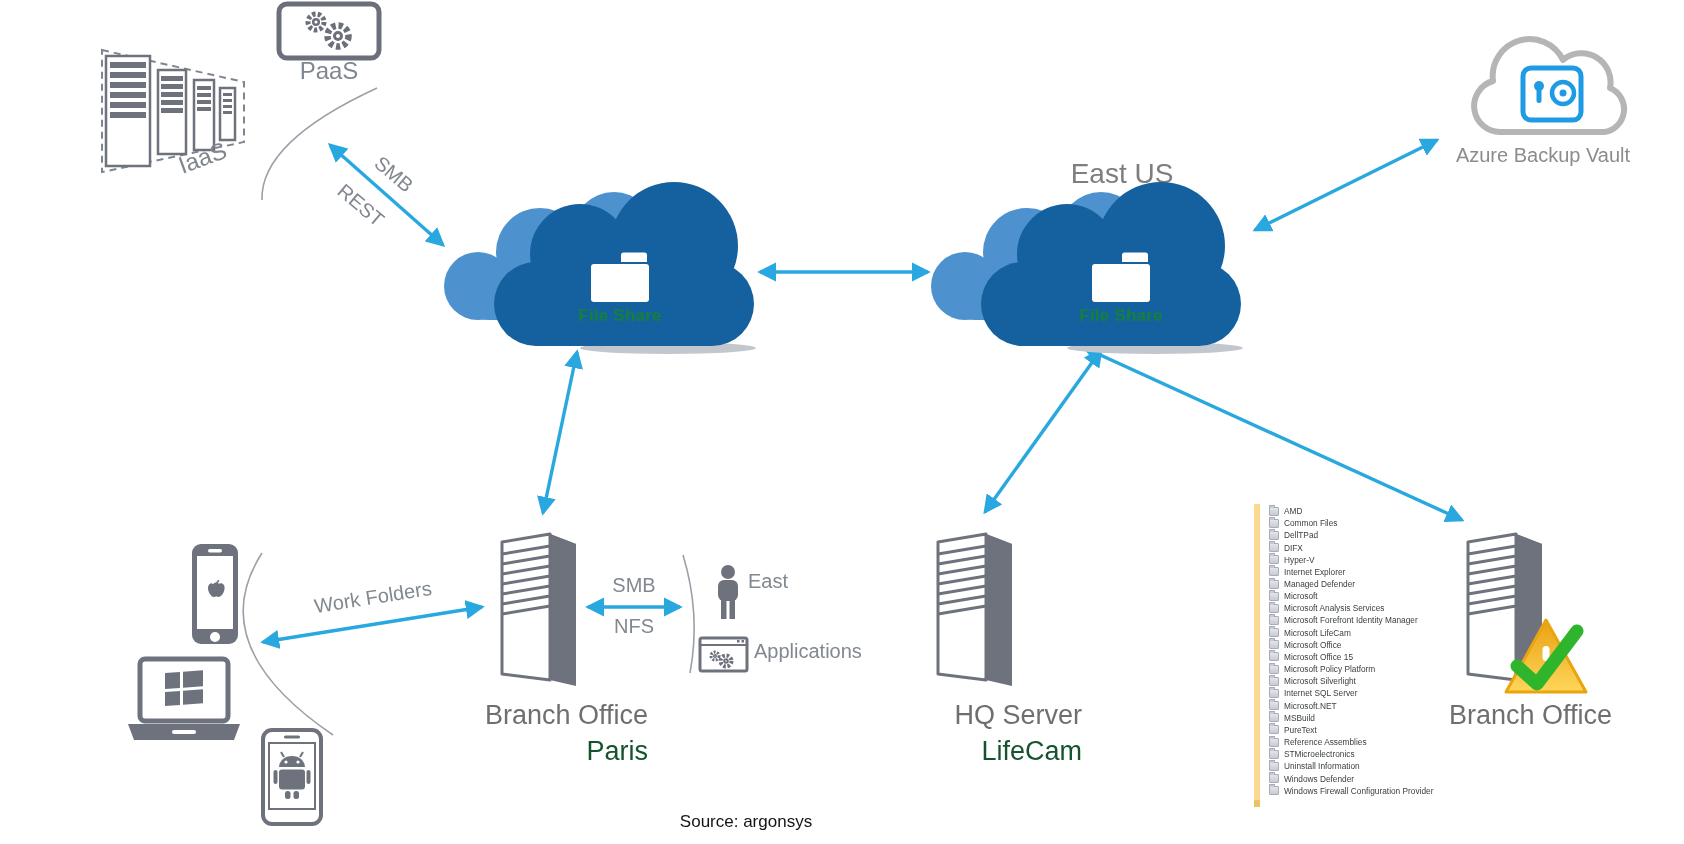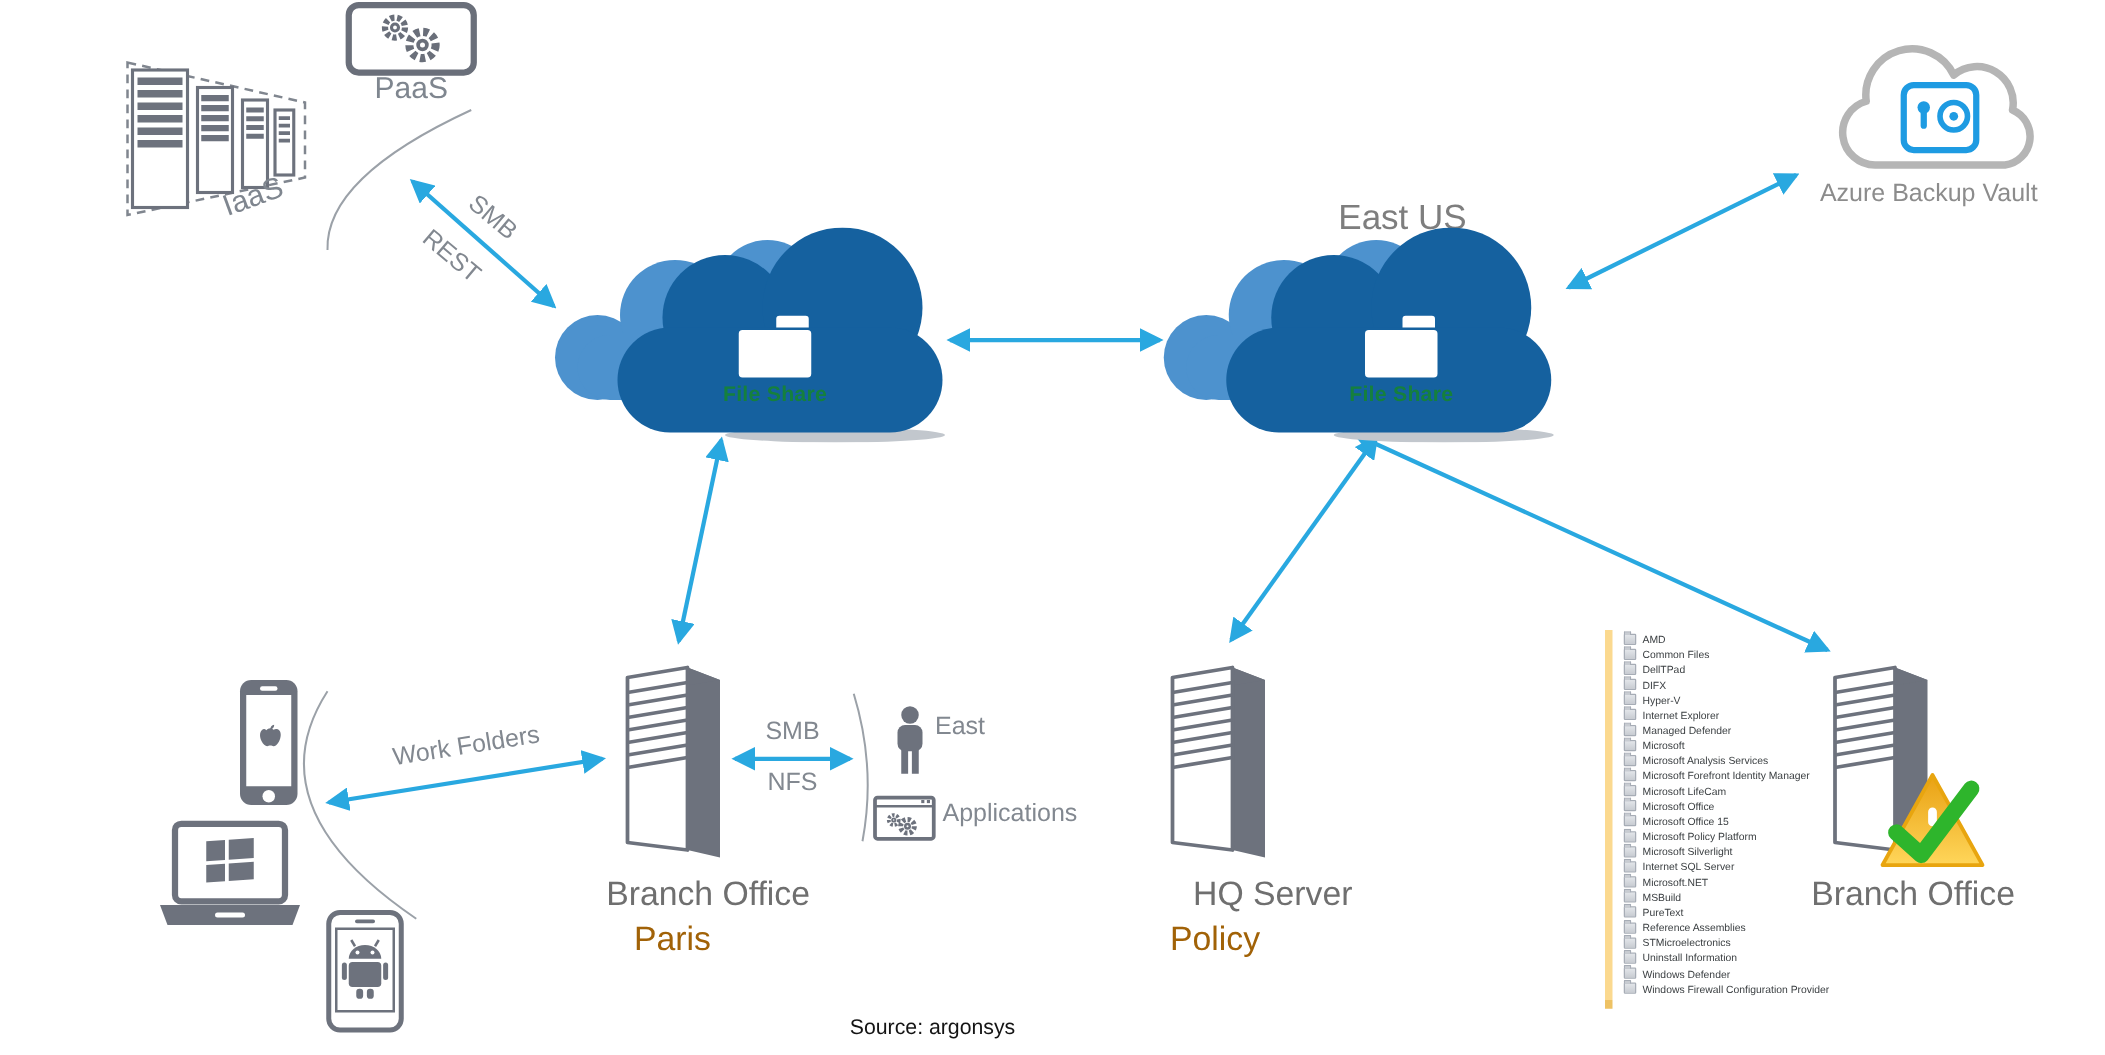--- a/index.html
+++ b/index.html
@@ -3,29 +3,29 @@
 <meta charset="utf-8">
 <style>
   html,body{margin:0;padding:0;background:#fff;}
   .canvas{position:relative;width:1684px;height:844px;background:#ffffff;overflow:hidden;
           font-family:"Liberation Sans",sans-serif;}
   .layer{position:absolute;left:0;top:0;}
   .node{position:absolute;}
   .lbl{position:absolute;white-space:nowrap;}
   .region-title{font-size:28px;color:#7e7e7e;width:210px;text-align:center;}
   .node-title{font-size:27px;color:#6f6f6f;width:220px;text-align:right;}
-  .node-sub{font-size:27px;color:#a16207;width:220px;text-align:center;}
+  .node-sub{font-size:27px;color:#14532d;width:220px;text-align:right;}
   .small-label{font-size:24px;color:#7f868f;}
   .edge-label{font-size:20px;color:#828890;}
   .fileshare{font-size:17px;font-weight:bold;color:#15803d;width:120px;text-align:center;
              position:absolute;letter-spacing:.2px;}
   .vault-label{font-size:20px;color:#8c8c8c;width:212px;text-align:center;}
   .source{font-size:17px;color:#141414;width:220px;text-align:center;}
   
-  .flist{position:absolute;left:1284px;top:504px;width:210px;height:310px;}
+  .flist{position:absolute;left:1254px;top:504px;width:210px;height:310px;}
   .fbar{position:absolute;left:0;top:0;width:6px;height:296px;background:#fbd98f;}
   .fbar-cap{position:absolute;left:0;top:296px;width:6px;height:7px;background:#eec264;}
   .flist ul{list-style:none;margin:0;padding:0;position:absolute;left:15px;top:1px;}
   .flist li{height:12.16px;display:flex;align-items:center;gap:5px;
             font-size:8.3px;color:#3c4043;white-space:nowrap;}
   .ficon{position:relative;display:inline-block;width:8px;height:7px;flex:0 0 auto;
          background:linear-gradient(#e2e5e9,#c8ccd2);border:1px solid #a7adb6;border-radius:1px;}
   .ficon::before{content:"";position:absolute;top:-3px;left:-1px;width:4px;height:2px;
          background:#c8ccd2;border:1px solid #a7adb6;border-bottom:none;border-radius:1px 1px 0 0;}
 </style>
@@ -272,21 +272,21 @@
     </svg>
   </div>
   <div class="lbl edge-label" style="left:754px;top:640px">Applications</div>
 
   <div class="node" style="left:934px;top:530px;width:82px;height:158px">
     <svg width="82" height="158" viewBox="0 0 82 158">
       <use href="#srv"></use>
     </svg>
   </div>
   <div class="lbl node-title" style="left:862px;top:700px">HQ Server</div>
-  <div class="lbl node-sub" style="left:862px;top:736px">Policy</div>
+  <div class="lbl node-sub" style="left:862px;top:736px">LifeCam</div>
 
   <div class="flist">
     <div class="fbar"></div>
     <div class="fbar-cap"></div>
     <ul>
       <li>
         <span class="ficon"></span>
         <span>AMD</span>
       </li>
 

